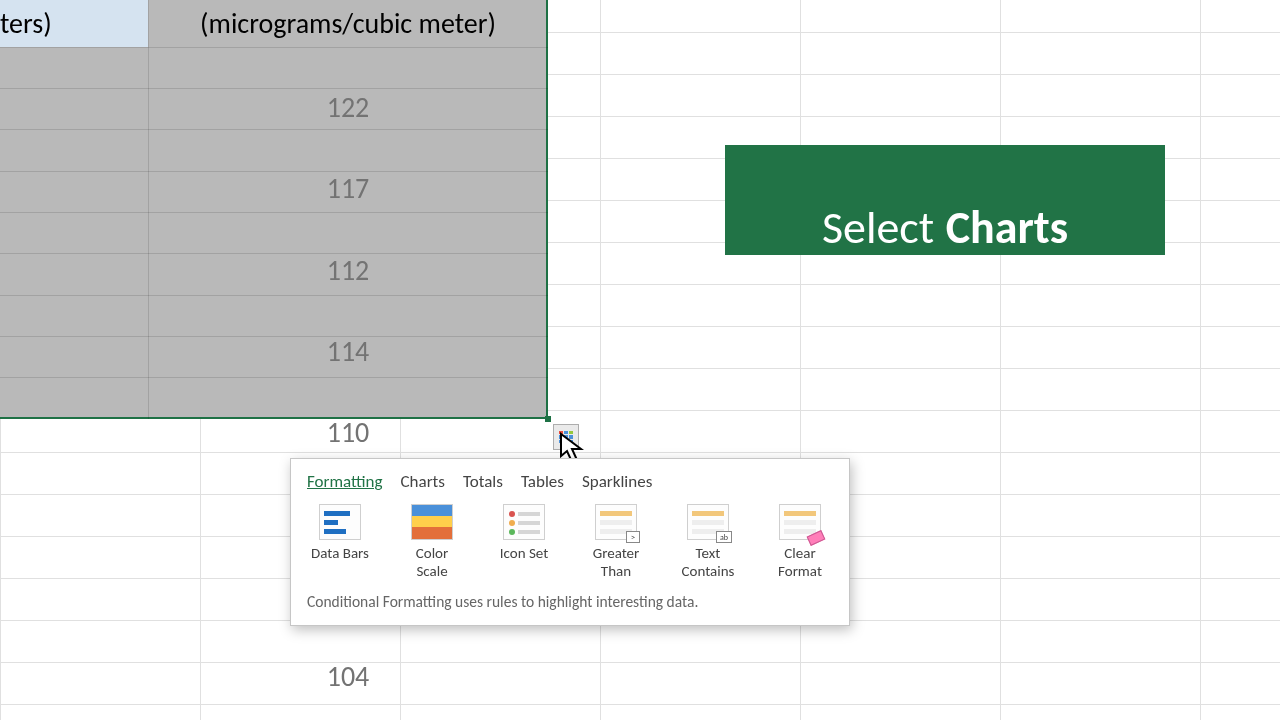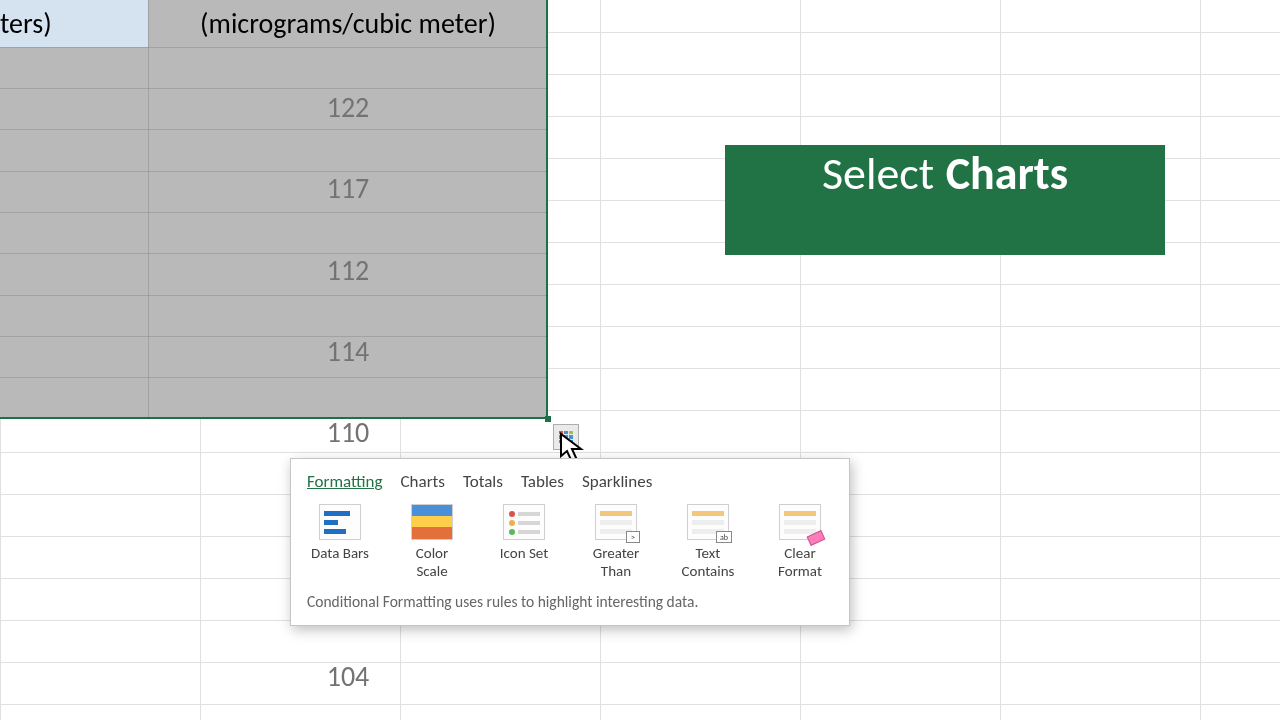--- a/index.html
+++ b/index.html
@@ -88,21 +88,21 @@
   .cursor {
     position: absolute; left: 559px; top: 432px; pointer-events:none;
   }
 
   
   .banner {
     position: absolute;
     left: 725px; top: 145px;
     width: 440px; height: 110px;
     background: #217346;
-    display: flex; align-items: flex-start; justify-content: center;
+    display: flex; align-items: flex-end; justify-content: center;
     color: #fff; font-size: 46px; font-weight: 300;
   }
   .banner b { font-weight: 600; margin-left: .25em; }
 
   
   .qa-panel {
     position: absolute;
     left: 290px; top: 458px;
     width: 560px;
     background: #ffffff;

